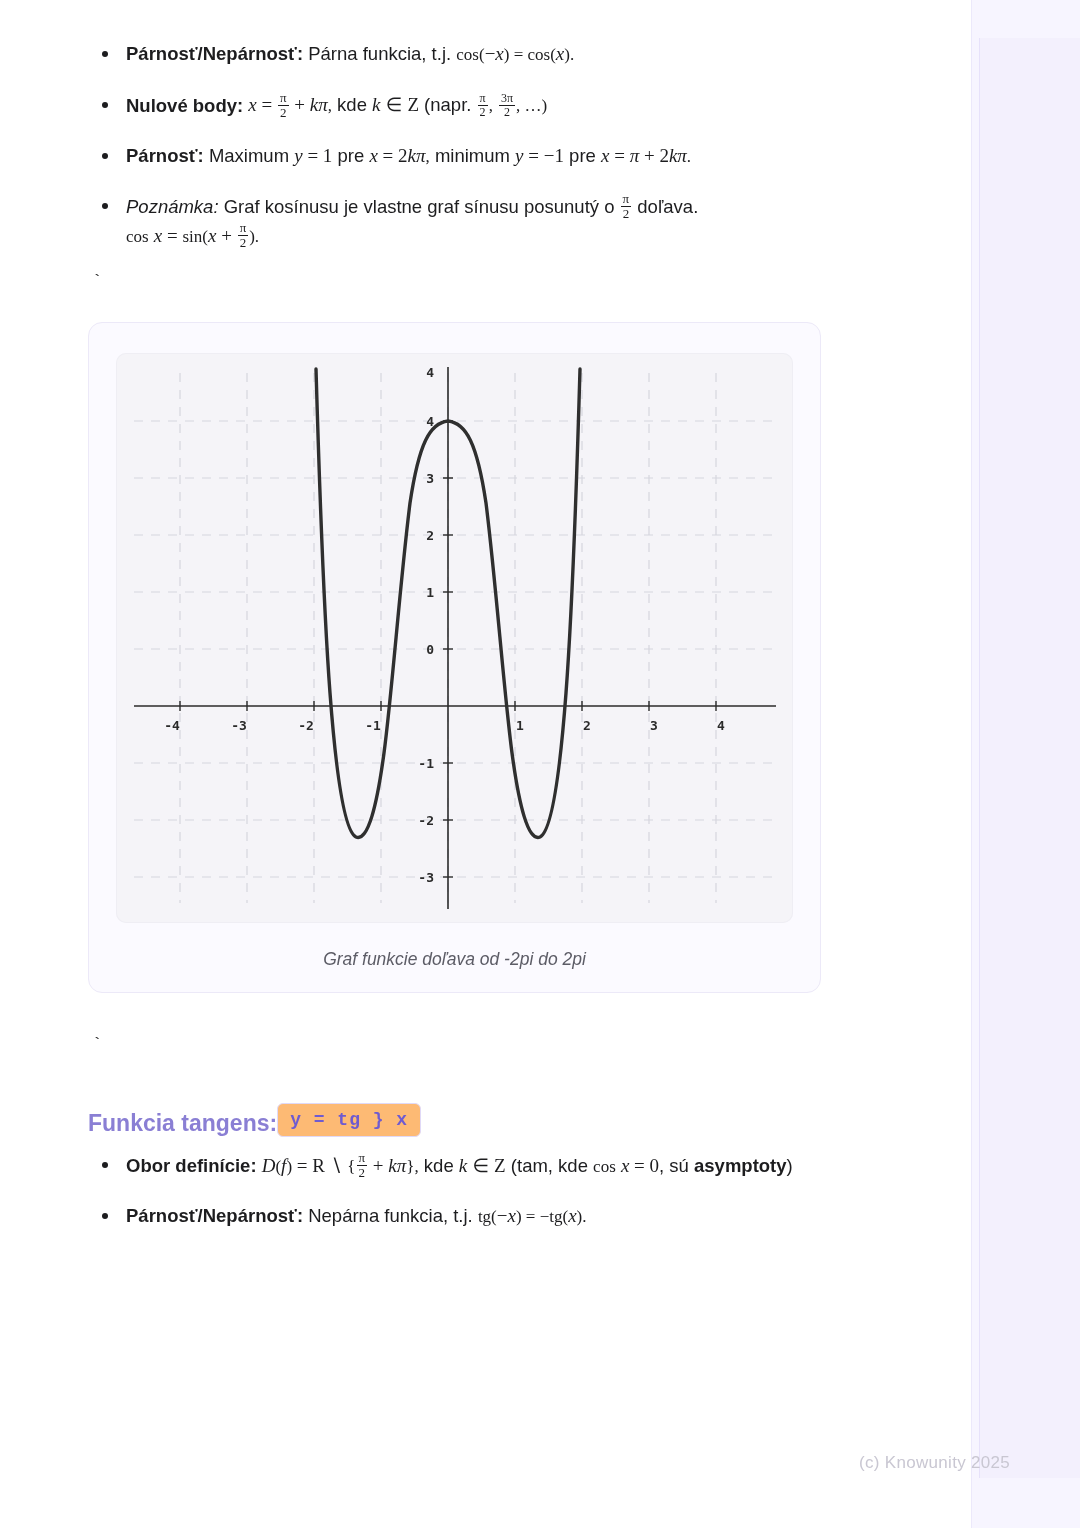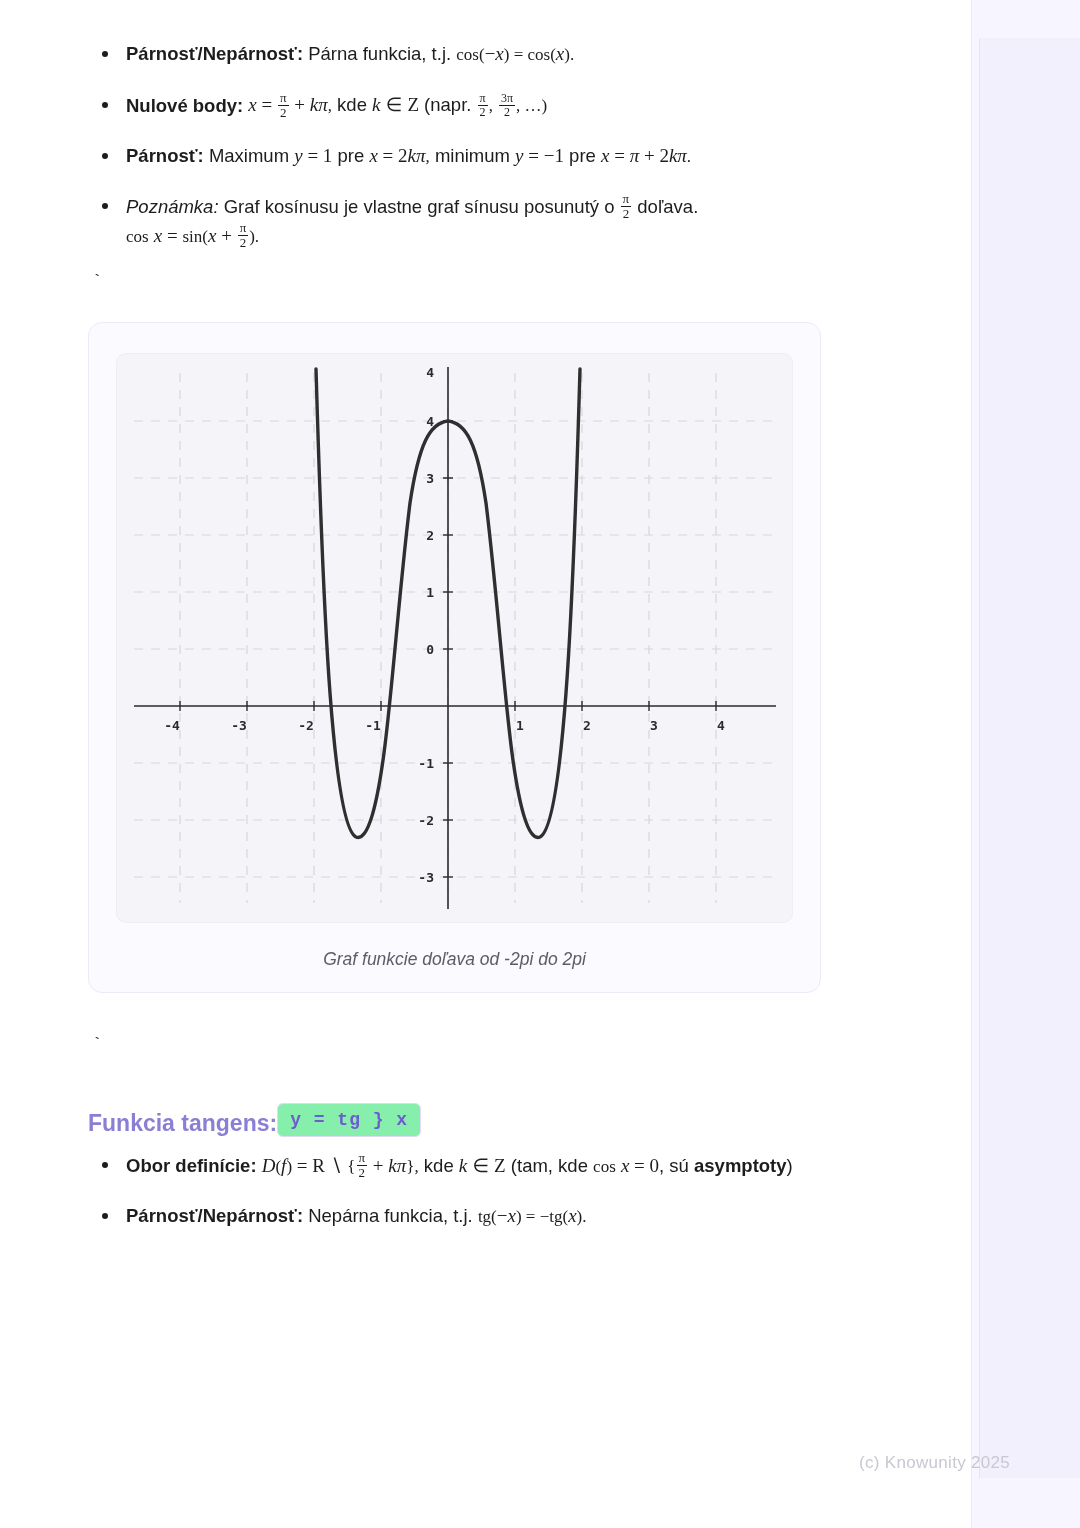--- a/index.html
+++ b/index.html
@@ -140,21 +140,21 @@
   }
   .section-head .title {
     color: #8a7fd4;
     font-size: 23px;
     font-weight: bold;
   }
   .codechip {
     font-family: "Liberation Mono", monospace;
     font-size: 18px;
     color: #6f5bd0;
-    background: #86efac;
+    background: #fdba74;
     border: 1px solid #e0d9f7;
     border-radius: 6px;
     padding: 6px 12px;
     letter-spacing: 1px;
     font-weight: bold;
   }
   .list-tangens { margin-top: 24px; }
   .list-tangens > li { margin-bottom: 24px; margin-top: 14px; }
 
   .watermark {

